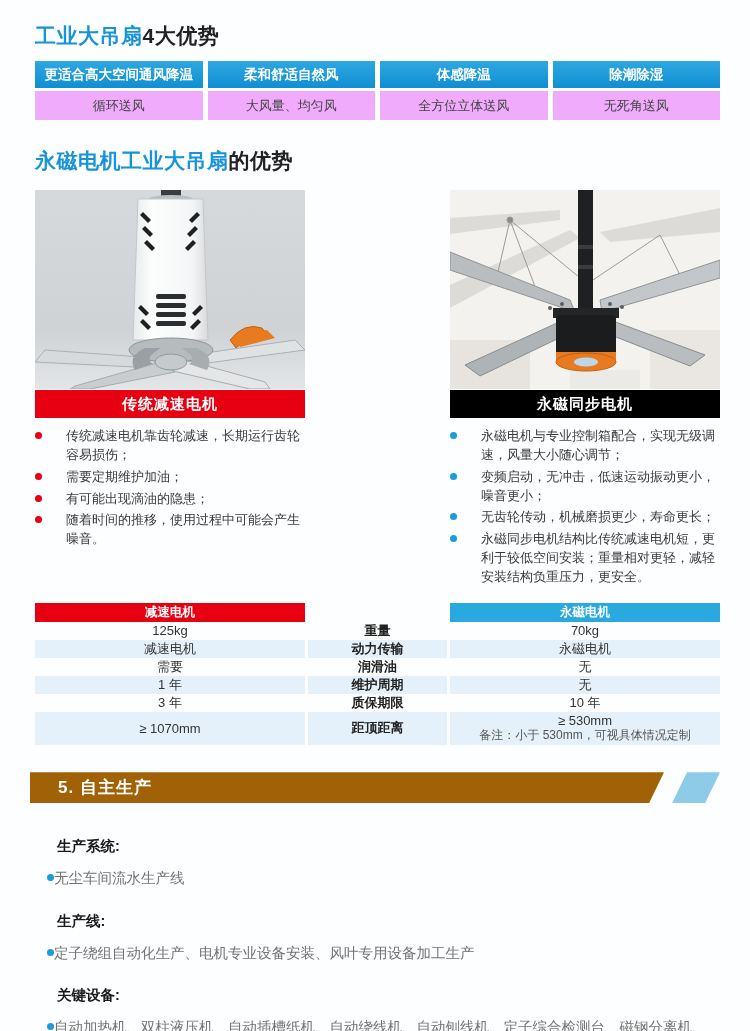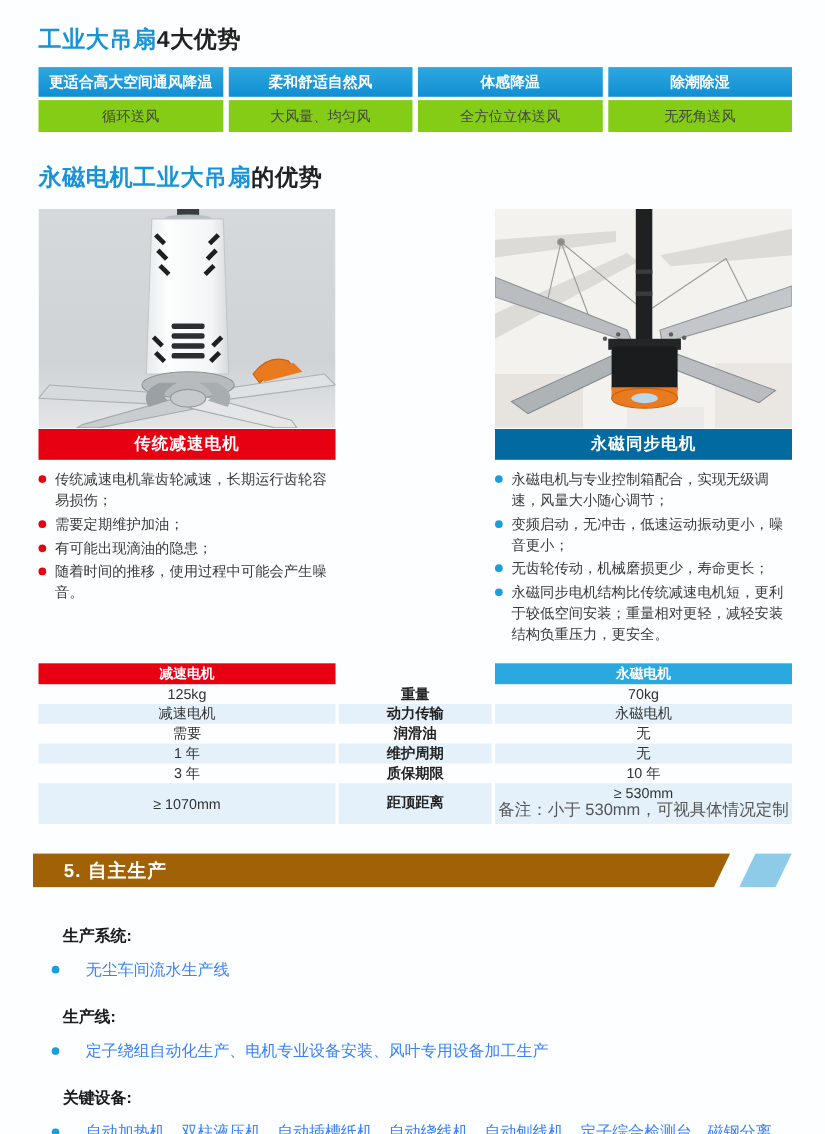--- a/index.html
+++ b/index.html
@@ -21,70 +21,70 @@
   .adv-table { margin-top:11px; }
   .adv-row { display:grid; grid-template-columns:repeat(4,1fr); column-gap:5px; }
   .adv-head-cell {
     height:27px; line-height:27px; text-align:center;
     background:linear-gradient(180deg,#2fa8e0,#0f8ed2);
     color:#fff; font-weight:bold; font-size:13.5px;
   }
   .adv-body { margin-top:3px; }
   .adv-body-cell {
     height:29px; line-height:29px; text-align:center;
-    background:#84cc16; color:#444; font-size:13px;
+    background:#f0abfc; color:#444; font-size:13px;
   }
 
   
   .two-col { margin-top:15px; display:flex; justify-content:space-between; }
   .col { width:270px;font-family:Liberation Serif, serif; }
   .product-img { display:block; width:270px; height:199px; }
   .banner {
     height:28px; line-height:28px; margin-top:1px; text-align:center;
     color:#fff; font-weight:bold; font-size:15px; letter-spacing:1px;
   }
   .banner.red { background:#e60012; }
-  .banner.blue { background:#0369a1; }
+  .banner.blue { background:#000000; }
   .points { margin-top:9px; list-style:none; }
-  .points li { display:flex; gap:8px; font-size:13px; line-height:1.45; color:#3a3a3a; margin-bottom:3px; }
+  .points li { display:flex; gap:24px; font-size:13px; line-height:1.45; color:#3a3a3a; margin-bottom:3px; }
   .dot { flex:none; width:7px; height:7px; border-radius:50%; margin-top:5px; }
   .dot.red { background:#e60012; }
   .dot.blue { background:#1b9cdb; }
 
   
   .spec-table { margin-top:13px; }
   .spec-head, .spec-row { display:grid; grid-template-columns:270px 139px 270px; column-gap:3px; }
   .sh { height:19px; line-height:19px; text-align:center; color:#fff; font-weight:bold; font-size:12.5px; }
   .sh-left { background:#e60012; }
   .sh-right { background:#2aa9e1; }
   .spec-row .cell {
     min-height:18px; display:flex; align-items:center; justify-content:center;
     font-size:13px; color:#333; text-align:center;
   }
   .spec-row .cell.mid { font-weight:bold; color:#222; }
   .spec-row.alt .cell { background:#e4f1fa; }
   .spec-row .cell.stack { flex-direction:column; line-height:1.1; padding:2px 0 3px; }
-  .note { display:block; font-size:15px; color:#555; margin-top:1px; }
+  .note { display:block; font-size:12px; color:#555; margin-top:1px; }
 
   
   .section-banner { margin:27px 0 0 -5px; width:690px; height:31px; display:flex; }
   .sb-main {
     width:634px; background:#a16207; color:#fff; font-weight:bold; font-size:17px;
     line-height:31px; padding-left:28px; letter-spacing:1px;
     clip-path:polygon(0 0,100% 0,calc(100% - 15px) 100%,0 100%);
   }
   .sb-tail {
     margin-left:8px; width:48px; background:#8ecbe9;
     clip-path:polygon(15px 0,100% 0,calc(100% - 15px) 100%,0 100%);
   }
 
   
   .group-label { margin:22px 0 0 22px; font-size:14.5px; font-weight:bold; color:#1a1a1a; }
   .group-label.first { margin-top:34px; }
-  .p-item { display:flex; gap:24px; margin:11px 0 0 12px; font-size:14.5px; color:#3b82f6; line-height:1.55; max-width:660px; }
+  .p-item { display:flex; gap:0; margin:11px 0 0 12px; font-size:14.5px; color:#737373; line-height:1.55; max-width:660px; }
   .p-item .dot { margin-top:7px; }
 </style>
 </head>
 <body>
 
 <div class="page">
   <div class="content">
 
     <div class="h-title">
       <span class="hl">工业大吊扇</span><span>4大优势</span>

